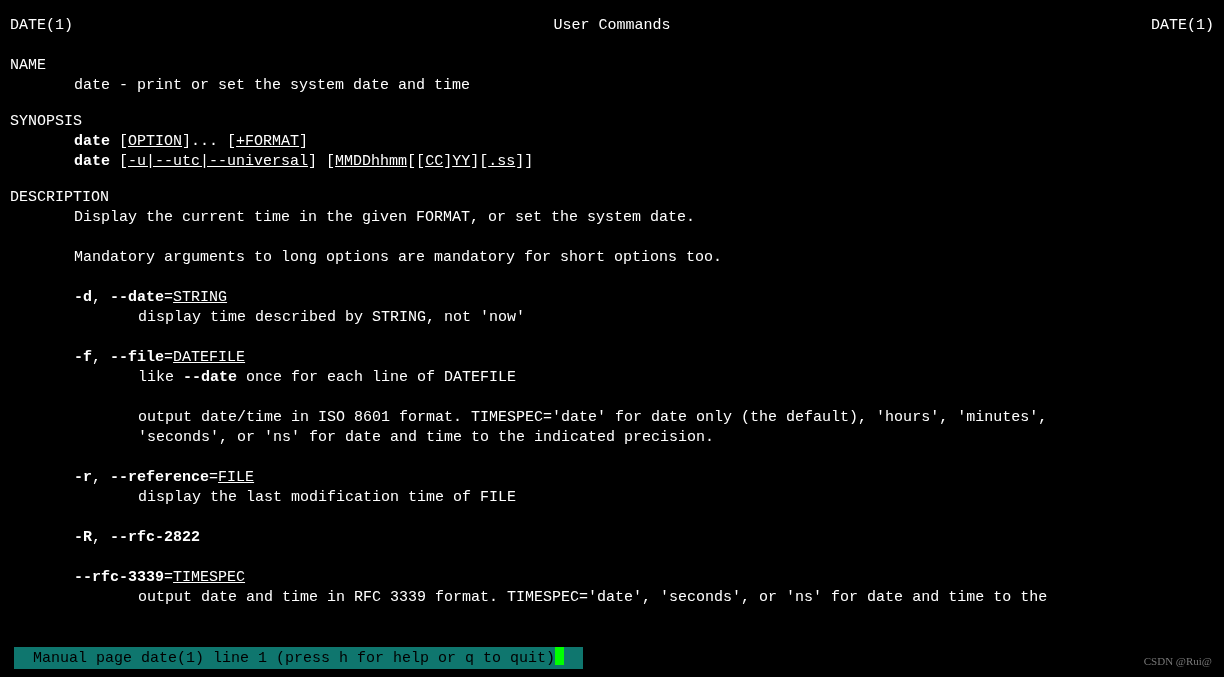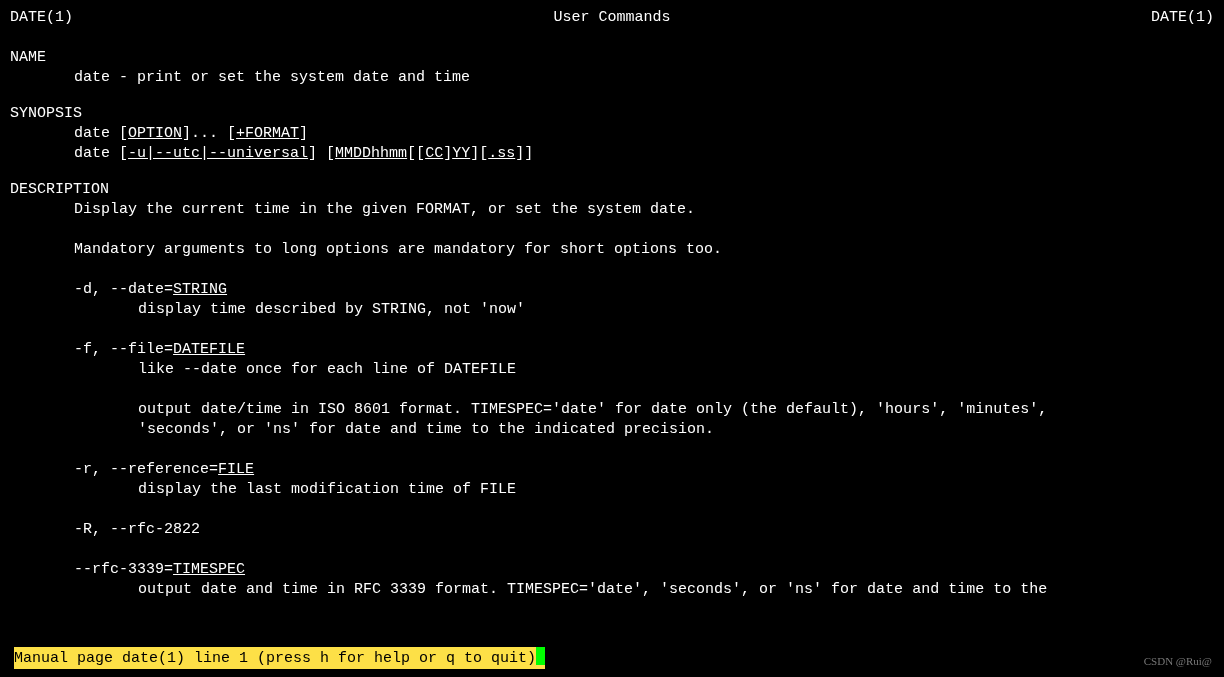--- a/index.html
+++ b/index.html
@@ -1,25 +1,25 @@
 <!DOCTYPE html>
 <html><head>
 <meta charset="utf-8">
 <style>
   html,body{margin:0;padding:0;background:#000;color:#fff;font-family:"Courier New",monospace;font-size:15px;line-height:20px;width:1224px;height:677px;overflow:hidden;}
   .screen{position:relative;width:1224px;height:677px;}
-  .hdr{display:flex;justify-content:space-between;padding:8px 10px 4px 10px;}
+  .hdr{display:flex;justify-content:space-between;padding:16px 10px 4px 10px;}
   .content{padding:0 10px;}
   .sec{font-weight:normal;margin-top:16px;}
   .ind1{padding-left:64px;}
   .ind2{padding-left:128px;}
-  .b{font-weight:normal;}
+  .b{font-weight:bold;}
   .u{text-decoration:underline;margin-top:33px;}
   .gap{height:20px;}
-  .status{position:absolute;left:14px;bottom:8px;background:#fde047;color:#000;padding:0 0;}
+  .status{position:absolute;left:14px;bottom:8px;background:#0f766e;color:#000;padding:0 19px;}
   .cursor{display:inline-block;width:9px;height:18px;background:#00ff00;vertical-align:-3px;}
   .wm{position:absolute;right:12px;bottom:6px;color:#777;font-size:11px;font-family:Liberation Serif, serif;}
 </style>
 </head>
 <body>
 
 <div class="screen">
 
   <div class="hdr">
     <span>DATE(1)</span>

